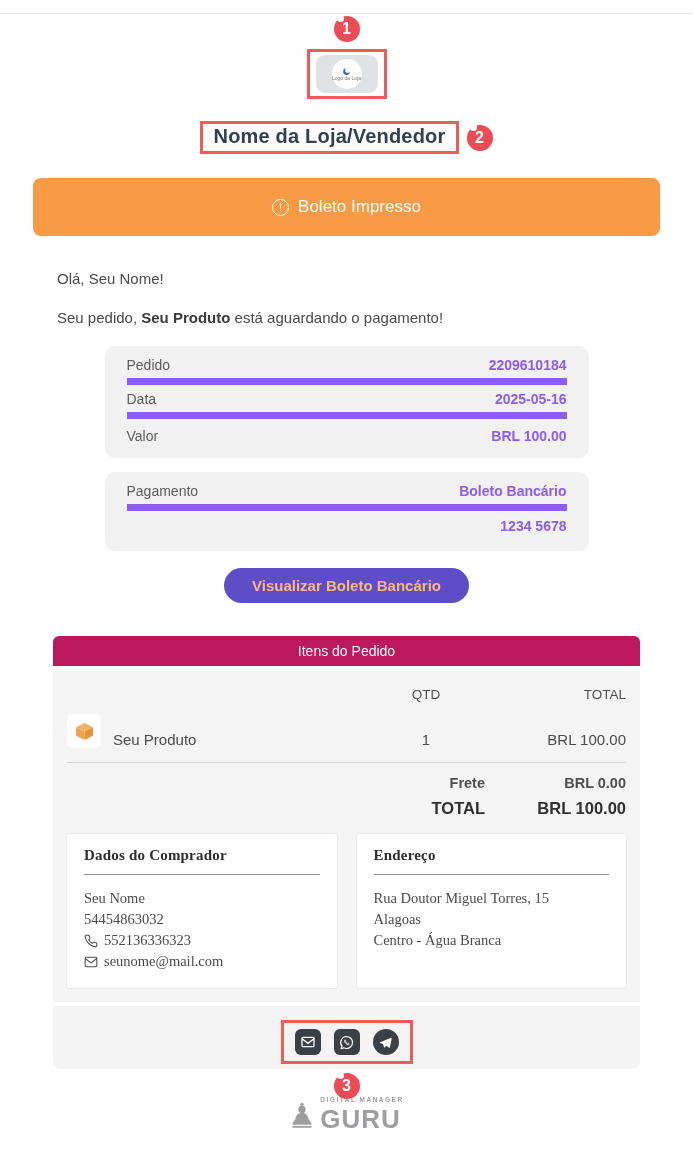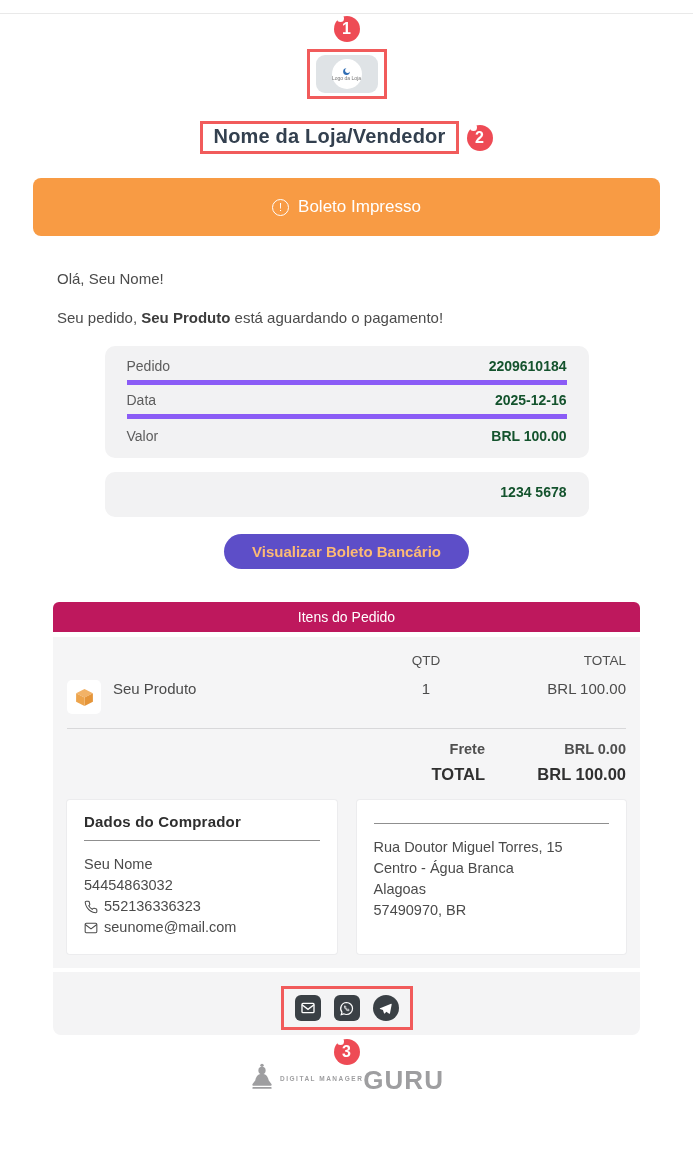--- a/index.html
+++ b/index.html
@@ -61,62 +61,62 @@
   .msg b { color:#3c3c3c; }
 
   
   .info-box {
     width:484px; margin:20px auto 0; background:#f2f2f3; border-radius:10px;
     padding:5px 22px;
   }
   .info-box.pay { margin-top:14px; padding-bottom:10px; }
   .irow {
     display:flex; justify-content:space-between; align-items:center;
-    min-height:34px; font-size:14px; border-bottom:5px solid #8b5cf6;
+    min-height:34px; font-size:14px; border-bottom:7px solid #8b5cf6;
   }
   .irow:last-child { border-bottom:none; }
   .irow .lab { color:#5d5d5d; }
-  .irow .val { font-weight:bold; color:#14532d; }
+  .irow .val { font-weight:bold; color:#8b5cf6; }
   .irow.code-row { justify-content:flex-end; min-height:30px; }
 
   
   .cta-btn {
     display:block; margin:17px auto 0; border:none; cursor:pointer;
     background:#5d4ec8; color:#fdba74; font-weight:bold; font-size:15px;
     padding:9px 28px; border-radius:18px; font-family:inherit;
   }
 
   
   .items-card { margin:33px 53px 0; }
   .items-head {
     background:#be185d; color:#fff; font-size:14px; height:30px;
     border-radius:6px 6px 0 0; display:flex; align-items:center; justify-content:center;
     margin-bottom:5px;
   }
   .items-body { background:#f5f5f6; padding:12px 14px 14px; }
-  .grid-row { display:flex; align-items:flex-start; }
+  .grid-row { display:flex; align-items:flex-end; }
   .col-icon { width:46px; }
   .col-name { flex:1; }
   .col-qty { width:120px; text-align:center; }
   .col-total { width:140px; text-align:right; }
   .items-colhead { font-size:13.5px; color:#4f4f4f; margin-top:4px; }
   .item-row { margin-top:12px; font-size:15px; color:#4b4b4b; }
   .prod-thumb {
     width:34px; height:34px; background:#fff; border-radius:5px;
     display:flex; align-items:center; justify-content:center;
   }
   .items-divider { border-top:1px solid #d8d8da; margin-top:14px; }
   .tot-row { display:flex; justify-content:flex-end; align-items:center; font-size:14.5px;font-weight:bold; }
   .tot-row.shipping { margin-top:12px; color:#4f4f4f; }
   .tot-row .t-lab { margin-right:46px; }
   .tot-row .t-val { width:95px; text-align:right; }
   .tot-row.grand { margin-top:8px; font-weight:bold; font-size:16.5px; color:#303030; }
 
   
-  .cards-row { display:flex; gap:20px; margin-top:16px; }
+  .cards-row { display:flex; gap:20px; margin-top:16px;font-family:Liberation Serif, serif; }
   .w-card {
     background:#fff; flex:1; padding:13px 17px 16px; border-radius:3px;
     box-shadow:0 0 0 1px #ececee;
   }
   .w-card h3 { font-size:15px; color:#2e2e2e; letter-spacing:.2px; }
   .w-card hr { border:none; border-top:1px solid #8f8f8f; margin:10px 0 13px; }
   .w-card .line { font-size:14.5px; color:#4b4b4b; line-height:1.45; display:flex; align-items:center; gap:6px; }
   .w-card .line svg { flex:0 0 auto; }
 
   
@@ -133,21 +133,21 @@
     width:26px; height:26px; display:flex; align-items:center; justify-content:center;
     background:#3a4045; color:#fff; border:none; cursor:pointer; padding:0;
   }
   .s-icon.sq { border-radius:6px; }
   .s-icon.rd { border-radius:50%; }
 
   .badge3-row { margin-top:4px; }
 
   
   .guru { margin-top:-2px; display:flex; justify-content:center; align-items:flex-end; gap:5px; color:#9e9ea0; }
-  .guru-txt { display:flex; flex-direction:row; line-height:1;align-items:center; }
+  .guru-txt { display:flex; flex-direction:column; line-height:1; }
   .guru-small { font-size:6.5px; letter-spacing:1.5px; font-weight:bold; margin-bottom:2px; }
   .guru-big { font-size:26px; font-weight:bold; letter-spacing:1px; }
 </style>
 </head>
 <body>
 
 <div class="top-line"></div>
 
 <div class="center-row" style="margin-top:2px;">
   <div class="badge">1</div>
@@ -181,29 +181,33 @@
 <p class="msg greet">Olá, Seu Nome!</p>
 <p class="msg intro"><span>Seu pedido, </span><b>Seu Produto</b><span> está aguardando o pagamento!</span></p>
 
 <div class="info-box">
   <div class="irow">
     <span class="lab">Pedido</span>
     <span class="val">2209610184</span>
   </div>
   <div class="irow">
     <span class="lab">Data</span>
-    <span class="val">2025-12-16</span>
+    <span class="val">2025-05-16</span>
   </div>
   <div class="irow">
     <span class="lab">Valor</span>
     <span class="val">BRL 100.00</span>
   </div>
 </div>
 
 <div class="info-box pay">
+  <div class="irow">
+    <span class="lab">Pagamento</span>
+    <span class="val">Boleto Bancário</span>
+  </div>
   <div class="irow code-row">
     <span class="val">1234 5678</span>
   </div>
 </div>
 
 <button class="cta-btn">Visualizar Boleto Bancário</button>
 
 <div class="items-card">
   <div class="items-head">Itens do Pedido</div>
   <div class="items-body">
@@ -251,25 +255,25 @@
         </div>
         <div class="line">
           <svg width="14" height="14" viewBox="0 0 24 24" fill="none" stroke="#4b4b4b" stroke-width="1.8">
               <rect x="2" y="4" width="20" height="16" rx="2"></rect>
               <polyline points="2,6 12,13.5 22,6"></polyline>
             </svg>
           <span>seunome@mail.com</span>
         </div>
       </div>
       <div class="w-card">
+        <h3>Endereço</h3>
         <hr>
         <div class="line">Rua Doutor Miguel Torres, 15</div>
+        <div class="line">Alagoas</div>
         <div class="line">Centro - Água Branca</div>
-        <div class="line">Alagoas</div>
-        <div class="line">57490970, BR</div>
       </div>
     </div>
   </div>
 </div>
 
 <div class="footer-band">
   <div class="social-annot">
     <button class="s-icon sq">
       <svg width="16" height="16" viewBox="0 0 24 24" fill="none" stroke="#fff" stroke-width="2">
           <rect x="3" y="5" width="18" height="14" rx="1.5"></rect>

